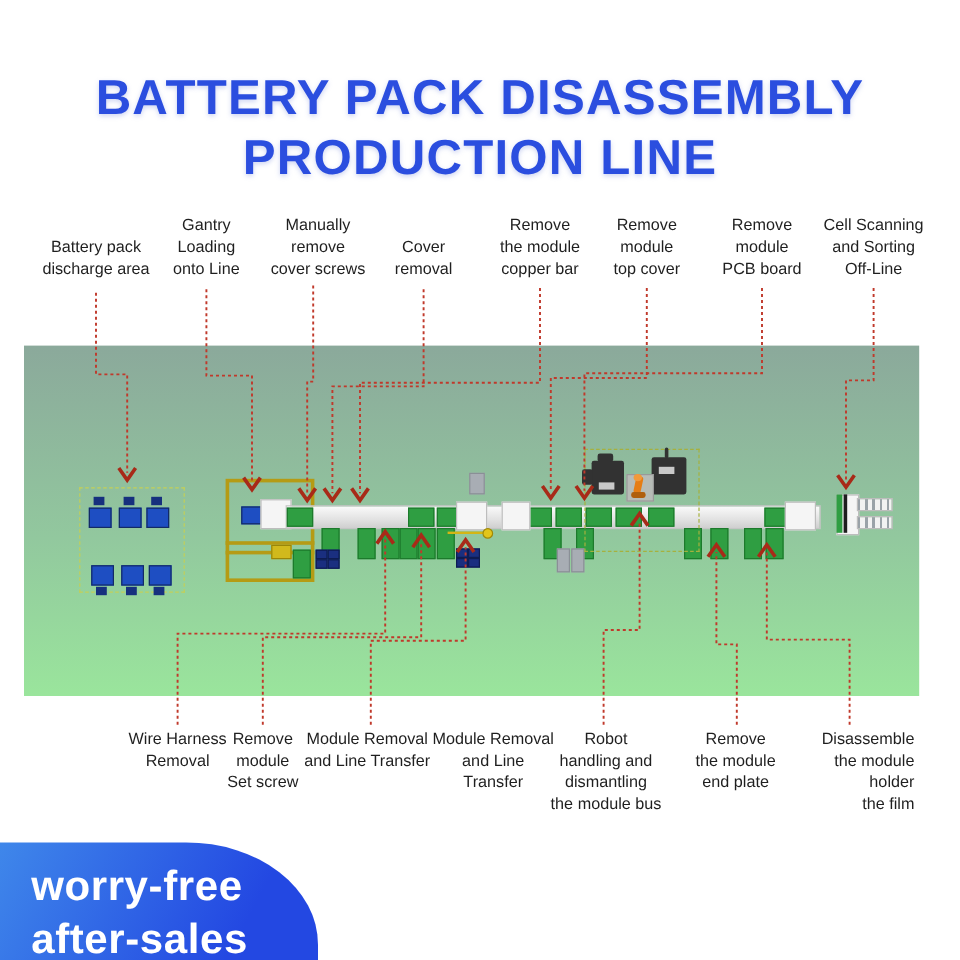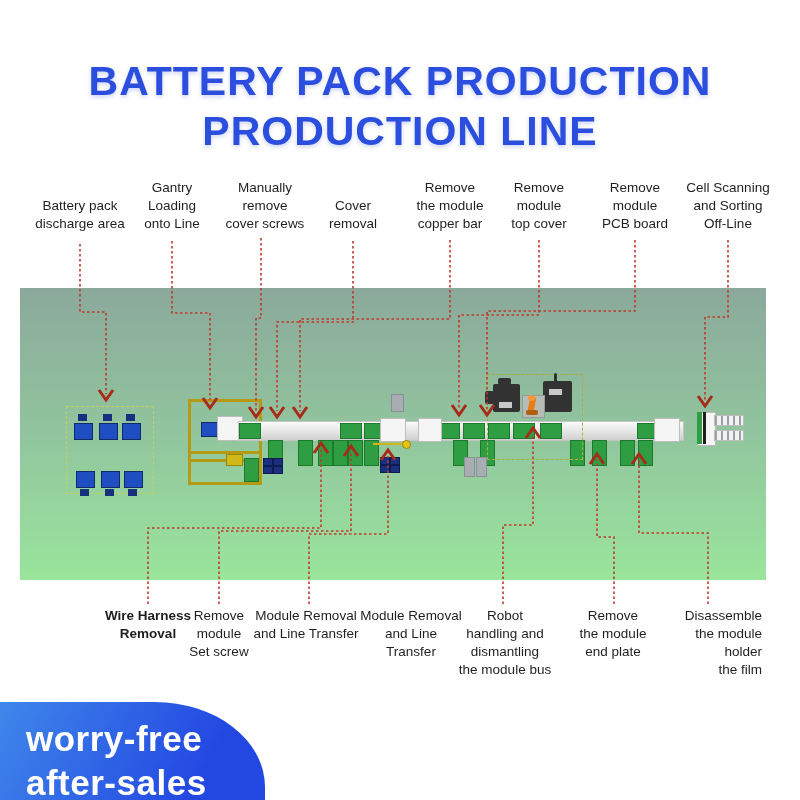--- a/index.html
+++ b/index.html
@@ -33,21 +33,21 @@
          background:linear-gradient(118deg,var(--badge-start) 0%,var(--badge-end) 75%);
          border-top-right-radius:110px 85px;color:#fff;font-weight:bold;font-size:35px;
          line-height:44px;padding:15px 0 0 26px;box-sizing:border-box;letter-spacing:.5px;}
 </style>
 </head>
 <body>
 
 <div class="page">
 
   <div class="title">
-    <div>BATTERY PACK PRODUCTION</div>
+    <div>BATTERY PACK DISASSEMBLY</div>
     <div>PRODUCTION LINE</div>
   </div>
 
   <div class="lbl" style="left:134px;top:179px;width:76px;">Gantry
 Loading
 onto Line</div>
   <div class="lbl" style="left:22px;top:197px;width:116px;">Battery pack
 discharge area</div>
   <div class="lbl" style="left:205px;top:179px;width:120px;">Manually
 remove
@@ -60,21 +60,21 @@
   <div class="lbl" style="left:492px;top:179px;width:94px;">Remove
 module
 top cover</div>
   <div class="lbl" style="left:585px;top:179px;width:100px;">Remove
 module
 PCB board</div>
   <div class="lbl" style="left:670px;top:179px;width:116px;">Cell Scanning
 and Sorting
 Off-Line</div>
 
-  <div class="lbl" style="left:91px;top:607px;width:114px;font-weight:bold;">Wire Harness
+  <div class="lbl" style="left:91px;top:607px;width:114px;">Wire Harness
 Removal</div>
   <div class="lbl" style="left:181px;top:607px;width:76px;">Remove
 module
 Set screw</div>
   <div class="lbl" style="left:247px;top:607px;width:118px;">Module Removal
 and Line Transfer</div>
   <div class="lbl" style="left:352px;top:607px;width:118px;">Module Removal
 and Line
 Transfer</div>
   <div class="lbl" style="left:450px;top:607px;width:110px;">Robot

